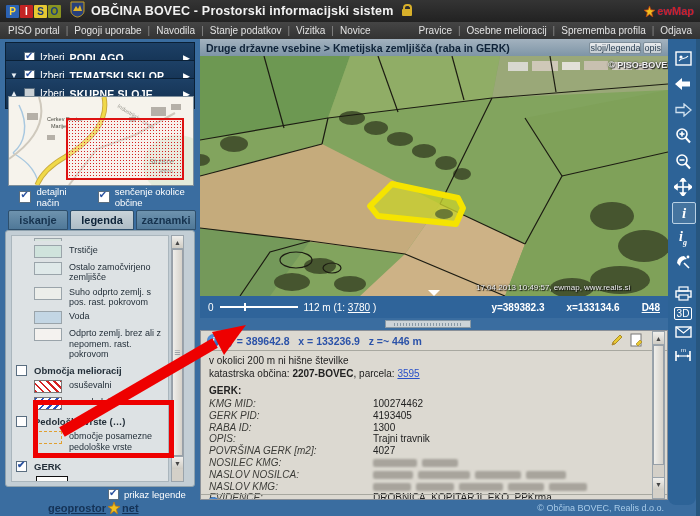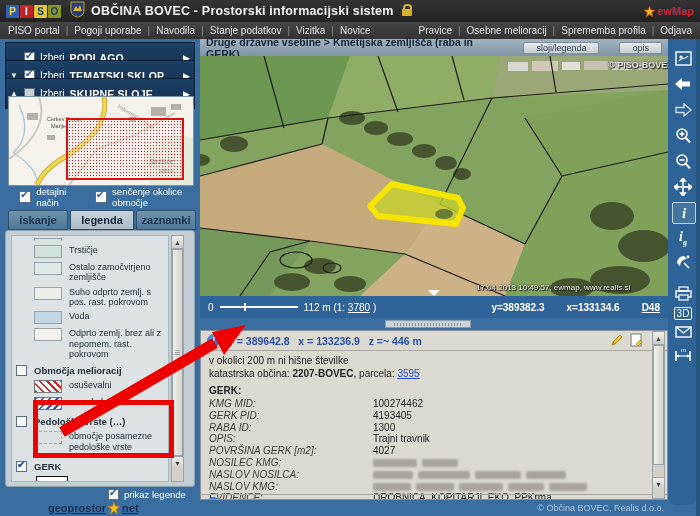--- a/index.html
+++ b/index.html
@@ -77,22 +77,22 @@
   .vs-thumb{background:linear-gradient(90deg,#efeeea,#d6d2ca);border:1px solid #98a0a8;margin:0 0px;
             display:flex;align-items:center;justify-content:center;color:#8a9098;font-size:7px;cursor:grab;}
 
   #show-legend{left:108px;top:489px;display:flex;align-items:center;gap:5px;color:#fff;font-size:9.5px;}
   #geop{left:48px;top:502px;display:flex;align-items:center;gap:2px;font-weight:bold;font-size:11px;color:#143256;text-decoration:underline;}
 
   
   #map-title{left:200px;top:39px;width:468px;height:17px;background:linear-gradient(#a3b2bf,#7e95a6);
              display:flex;align-items:center;padding:0 6px;box-sizing:border-box;
              font-size:10.5px;font-weight:bold;color:#0e2238;}
-  .mt-btn{margin-left:20px;background:linear-gradient(#e8eaec,#c4ccd2);border:1px solid #7e8e9a;
-          font-size:9px;font-weight:normal;color:#2e4356;padding:0px 12px;border-radius:2px;cursor:pointer;}
+  .mt-btn{margin-left:2px;background:linear-gradient(#e8eaec,#c4ccd2);border:1px solid #7e8e9a;
+          font-size:9px;font-weight:normal;color:#2e4356;padding:0px 0;border-radius:2px;cursor:pointer;}
   #mt-btns{margin-left:auto;display:flex;}
   #mapcanvas{left:200px;top:56px;width:468px;height:240px;background:#7ca05f;overflow:hidden;}
   #map-copy{left:608px;top:60px;color:#f0f0f0;font-size:9px;font-weight:bold;
             text-shadow:0 0 2px #222,1px 1px 1px #222;}
   #map-stamp{left:476px;top:283px;color:#eee;font-size:8px;text-shadow:0 0 2px #111,1px 1px 1px #111;}
   #map-collapse{left:428px;top:290px;width:0;height:0;border-left:6px solid transparent;
                 border-right:6px solid transparent;border-top:6px solid #fff;cursor:pointer;}
 
   #scalebar{left:200px;top:296px;width:468px;height:22px;background:#2f649a;color:#fff;
             display:flex;align-items:center;font-size:10px;padding:0 8px;box-sizing:border-box;}
@@ -234,21 +234,21 @@
       <rect x="58" y="22" width="116" height="60" fill="url(#reddots)" stroke="#dd1111" stroke-width="2"></rect>
     </svg>
   </div>
 
   <div class="abs" id="side-opts">
     <span style="width:8px;"></span>
     <span class="cb on"></span>
     <span>detajlni način</span>
     <span style="width:8px;"></span>
     <span class="cb on"></span>
-    <span>senčenje okolice območje</span>
+    <span>senčenje okolice občine</span>
   </div>
 
   <div class="abs tab" style="left:8px;width:60px;">iskanje</div>
   <div class="abs tab active" style="left:70px;width:64px;">legenda</div>
   <div class="abs tab" style="left:136px;width:60px;">zaznamki</div>
 
   <div class="abs" id="legendbox"></div>
   <div class="abs" id="legendlist">
     <div style="height:3px;overflow:hidden;margin-left:20px;">
         <span class="sw" style="display:block;background:#d8e4de;"></span>

